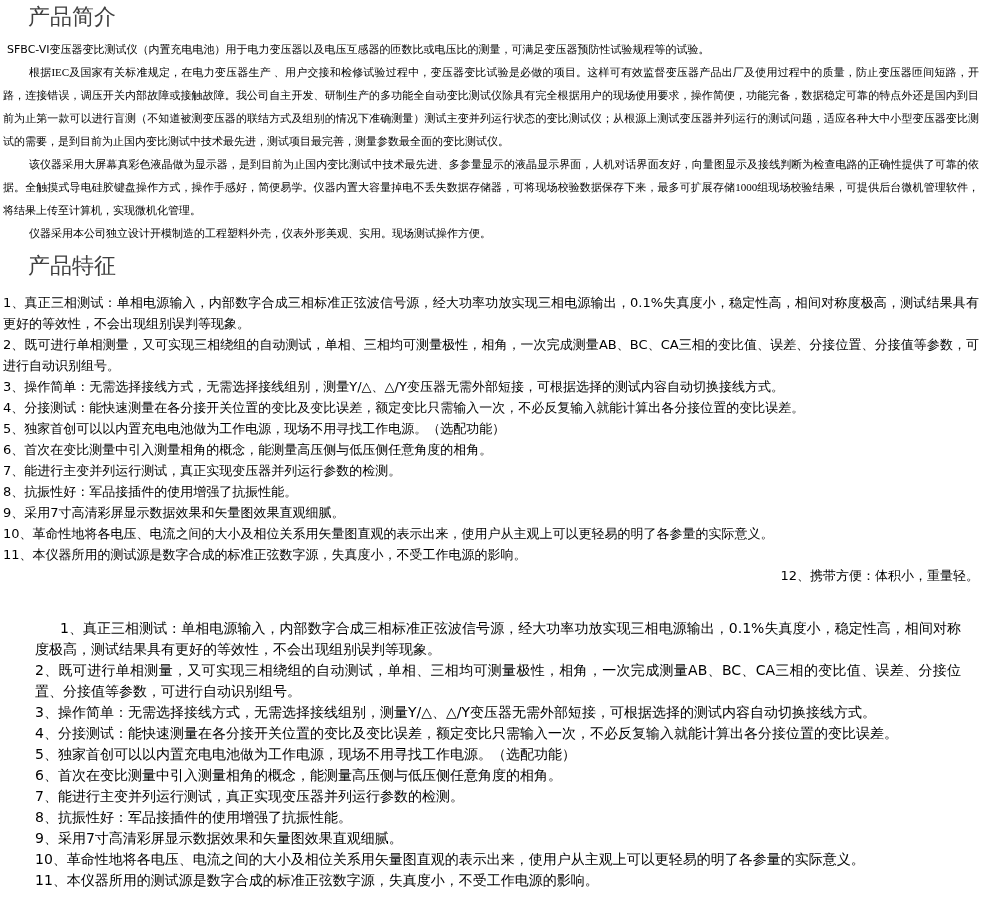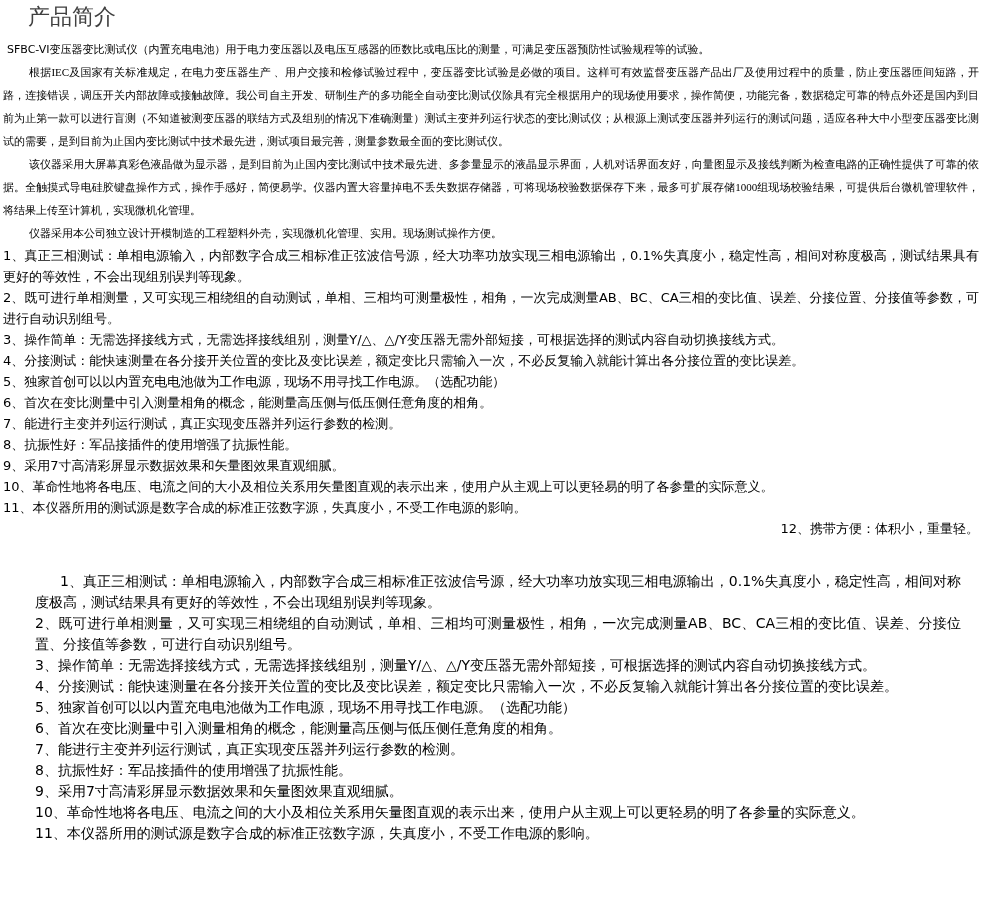--- a/index.html
+++ b/index.html
@@ -65,24 +65,25 @@
 </head>
 <body>
 
 <div class="page">
 
   <section>
     <h2 class="sec-title intro-title">产品简介</h2>
     <p class="para first">SFBC-VI变压器变比测试仪（内置充电电池）用于电力变压器以及电压互感器的匝数比或电压比的测量，可满足变压器预防性试验规程等的试验。</p>
     <p class="para indent">根据IEC及国家有关标准规定，在电力变压器生产 、用户交接和检修试验过程中，变压器变比试验是必做的项目。这样可有效监督变压器产品出厂及使用过程中的质量，防止变压器匝间短路，开路，连接错误，调压开关内部故障或接触故障。我公司自主开发、研制生产的多功能全自动变比测试仪除具有完全根据用户的现场使用要求，操作简便，功能完备，数据稳定可靠的特点外还是国内到目前为止第一款可以进行盲测（不知道被测变压器的联结方式及组别的情况下准确测量）测试主变并列运行状态的变比测试仪；从根源上测试变压器并列运行的测试问题，适应各种大中小型变压器变比测试的需要，是到目前为止国内变比测试中技术最先进，测试项目最完善，测量参数最全面的变比测试仪。</p>
     <p class="para indent">该仪器采用大屏幕真彩色液晶做为显示器，是到目前为止国内变比测试中技术最先进、多参量显示的液晶显示界面，人机对话界面友好，向量图显示及接线判断为检查电路的正确性提供了可靠的依据。全触摸式导电硅胶键盘操作方式，操作手感好，简便易学。仪器内置大容量掉电不丢失数据存储器，可将现场校验数据保存下来，最多可扩展存储1000组现场校验结果，可提供后台微机管理软件，将结果上传至计算机，实现微机化管理。</p>
-    <p class="para indent">仪器采用本公司独立设计开模制造的工程塑料外壳，实现微机化管理、实用。现场测试操作方便。</p>
+    <p class="para indent">仪器采用本公司独立设计开模制造的工程塑料外壳，仪表外形美观、实用。现场测试操作方便。</p>
   </section>
 
   <section>
+    <h2 class="sec-title features-title">产品特征</h2>
     <ul class="features-a">
         <li>1、真正三相测试：单相电源输入，内部数字合成三相标准正弦波信号源，经大功率功放实现三相电源输出，0.1%失真度小，稳定性高，相间对称度极高，测试结果具有更好的等效性，不会出现组别误判等现象。</li>
         <li>2、既可进行单相测量，又可实现三相绕组的自动测试，单相、三相均可测量极性，相角，一次完成测量AB、BC、CA三相的变比值、误差、分接位置、分接值等参数，可进行自动识别组号。</li>
         <li>3、操作简单：无需选择接线方式，无需选择接线组别，测量Y/△、△/Y变压器无需外部短接，可根据选择的测试内容自动切换接线方式。</li>
         <li>4、分接测试：能快速测量在各分接开关位置的变比及变比误差，额定变比只需输入一次，不必反复输入就能计算出各分接位置的变比误差。</li>
         <li>5、独家首创可以以内置充电电池做为工作电源，现场不用寻找工作电源。（选配功能）</li>
         <li>6、首次在变比测量中引入测量相角的概念，能测量高压侧与低压侧任意角度的相角。</li>
         <li>7、能进行主变并列运行测试，真正实现变压器并列运行参数的检测。</li>
         <li>8、抗振性好：军品接插件的使用增强了抗振性能。</li>
         <li>9、采用7寸高清彩屏显示数据效果和矢量图效果直观细腻。</li>

